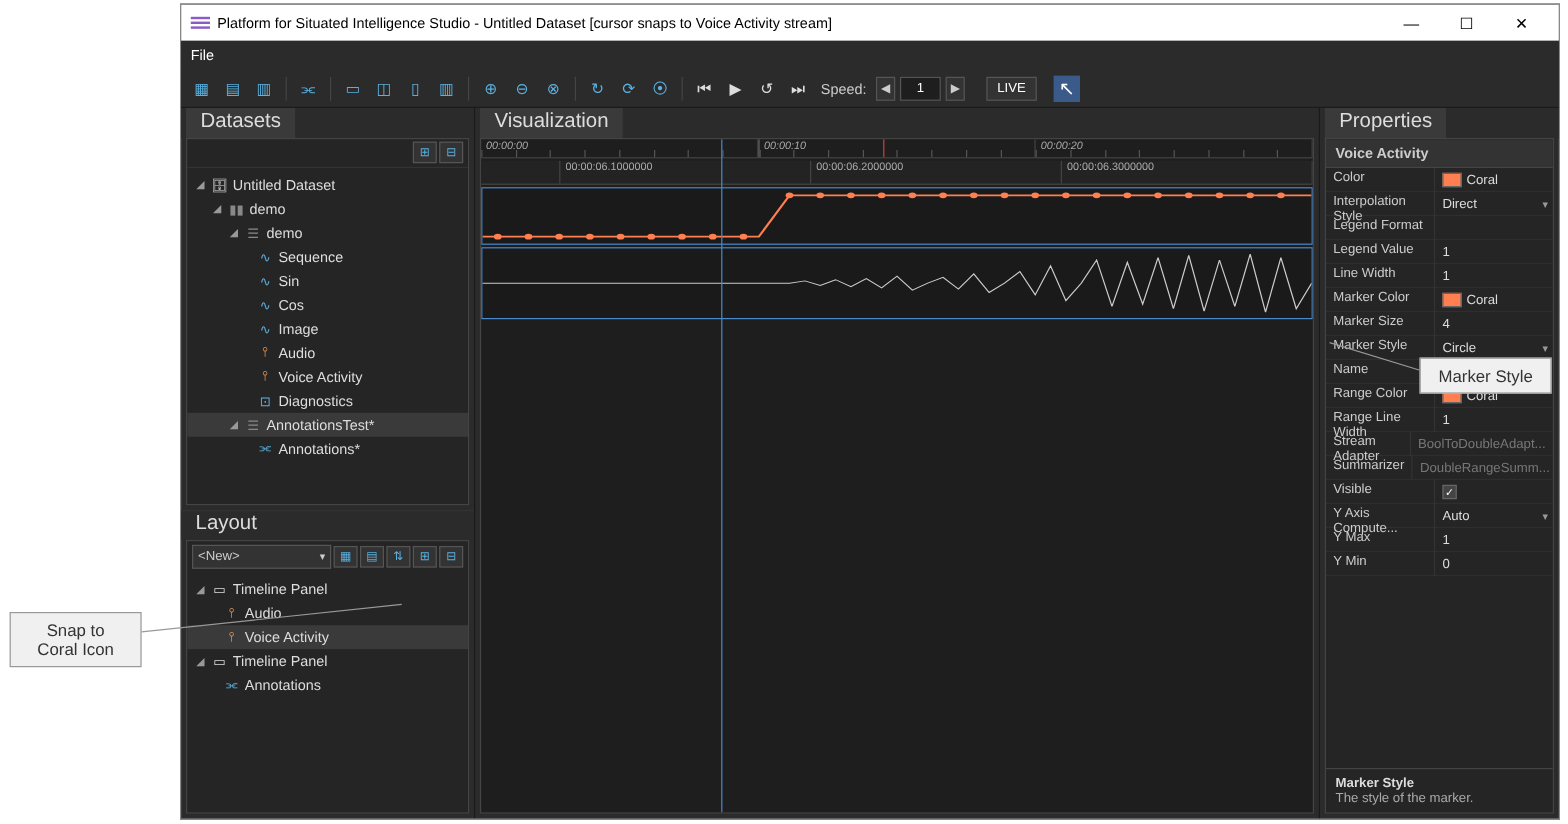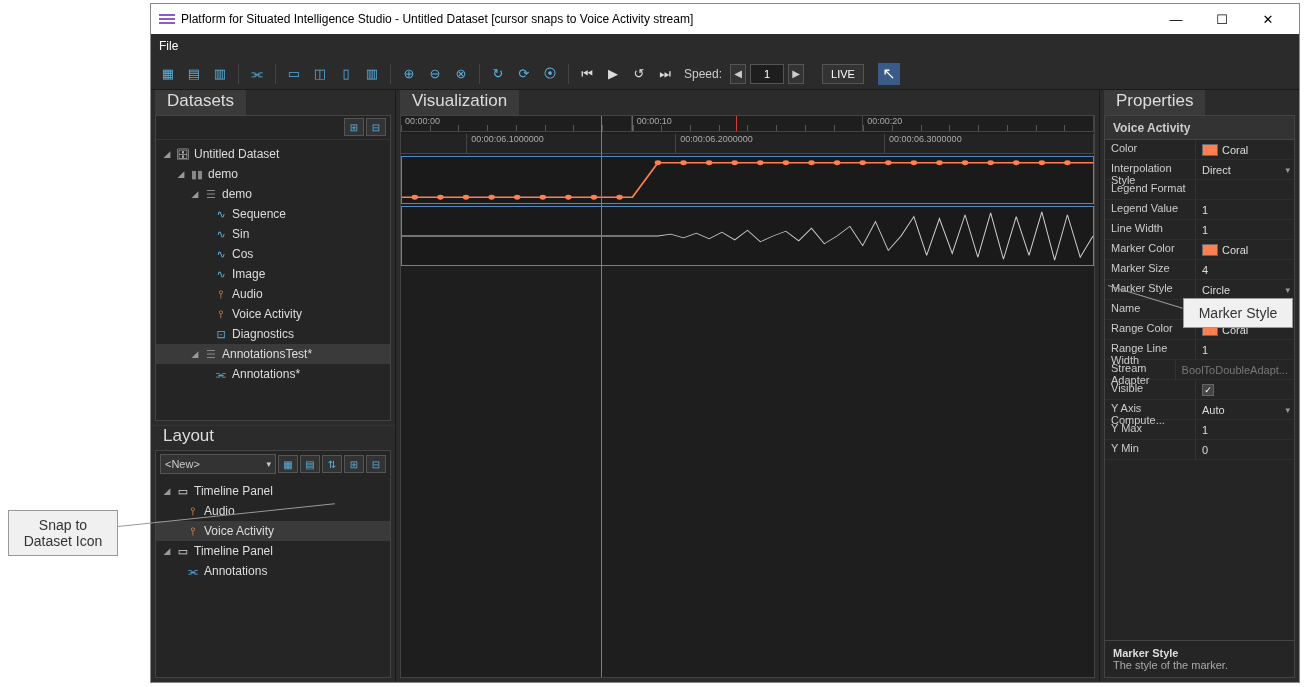--- a/index.html
+++ b/index.html
@@ -36,21 +36,21 @@
 .expand { width:10px; text-align:center; color:#999; font-size:9px; }
 .tree-icon { width:14px; display:flex; align-items:center; justify-content:center; font-size:11px; }
 .wave { color:#5ab0e0; }
 .pulse { color:#e09050; }
 .bars { color:#888; }
 .diag { color:#5ab0e0; }
 .layout-select-row { height:26px; display:flex; align-items:center; padding:2px 4px; gap:2px; }
 .layout-select { flex:1; height:20px; background:#333; border:1px solid #555; color:#ccc; font-size:11px; padding:0 4px; display:flex; align-items:center; justify-content:space-between; }
 .viz-body { flex:1; background:#1e1e1e; margin:0 4px 4px 4px; border:1px solid #444; position:relative; overflow:hidden; }
 .ruler { position:absolute; left:0; right:0; height:16px; border-bottom:1px solid #444; display:flex; }
-.ruler.top1 { top:0; }
+.ruler.top1 { top:0;font-style:italic; }
 .ruler.top2 { top:18px; height:20px; background:#232323; }
 .ruler-split { flex:1; border-right:1px solid #444; position:relative; font-size:9px; color:#aaa; padding-left:4px; }
 .ticks { position:absolute; left:0; right:0; bottom:0; height:6px; display:flex; }
 .ticks span { flex:1; border-left:1px solid #555; }
 .track { position:absolute; left:0; right:0; border:1px solid #4a8acc; background:#1a1a1a; }
 .track1 { top:40px; height:48px; }
 .track2 { top:90px; height:60px; }
 .cursor-line { position:absolute; top:0; bottom:0; width:1px; background:#4a8acc; left:200px; }
 .prop-header { height:24px; background:#333; display:flex; align-items:center; padding:0 8px; font-size:12px; font-weight:bold; border-bottom:1px solid #444; }
 .prop-grid { flex:1; overflow:auto; }
@@ -397,20 +397,26 @@
                 <span>1</span>
               </div>
             </div>
             <div class="prop-row">
               <div class="prop-key">Stream Adapter</div>
               <div class="prop-val disabled">
                 <span>BoolToDoubleAdapt...</span>
               </div>
             </div>
             <div class="prop-row">
+              <div class="prop-key">Summarizer</div>
+              <div class="prop-val disabled">
+                <span>DoubleRangeSumm...</span>
+              </div>
+            </div>
+            <div class="prop-row">
               <div class="prop-key">Visible</div>
               <div class="prop-val">
                 <span class="checkbox">✓</span>
               </div>
             </div>
             <div class="prop-row">
               <div class="prop-key">Y Axis Compute...</div>
               <div class="prop-val">
                 <span>Auto</span>
                 <span class="dd-arrow">▾</span>
@@ -433,19 +439,19 @@
           <div class="prop-help-title">Marker Style</div>
           <div class="prop-help-text">The style of the marker.</div>
         </div>
       </div>
     </div>
   </div>
 </div>
 
 <div class="callout callout1">
   <div>Snap to</div>
-  <div>Dataset Icon</div>
+  <div>Coral Icon</div>
 </div>
 <div class="callout-line" style="left:118px;top:526px;width:218px;transform:rotate(-6deg);transform-origin:left center"></div>
 <div class="callout callout2">
   <div>Marker Style</div>
 </div>
 <div class="callout-line" style="left:1108px;top:285px;width:78px;transform:rotate(17deg);transform-origin:left center"></div>
 
 </body></html>

